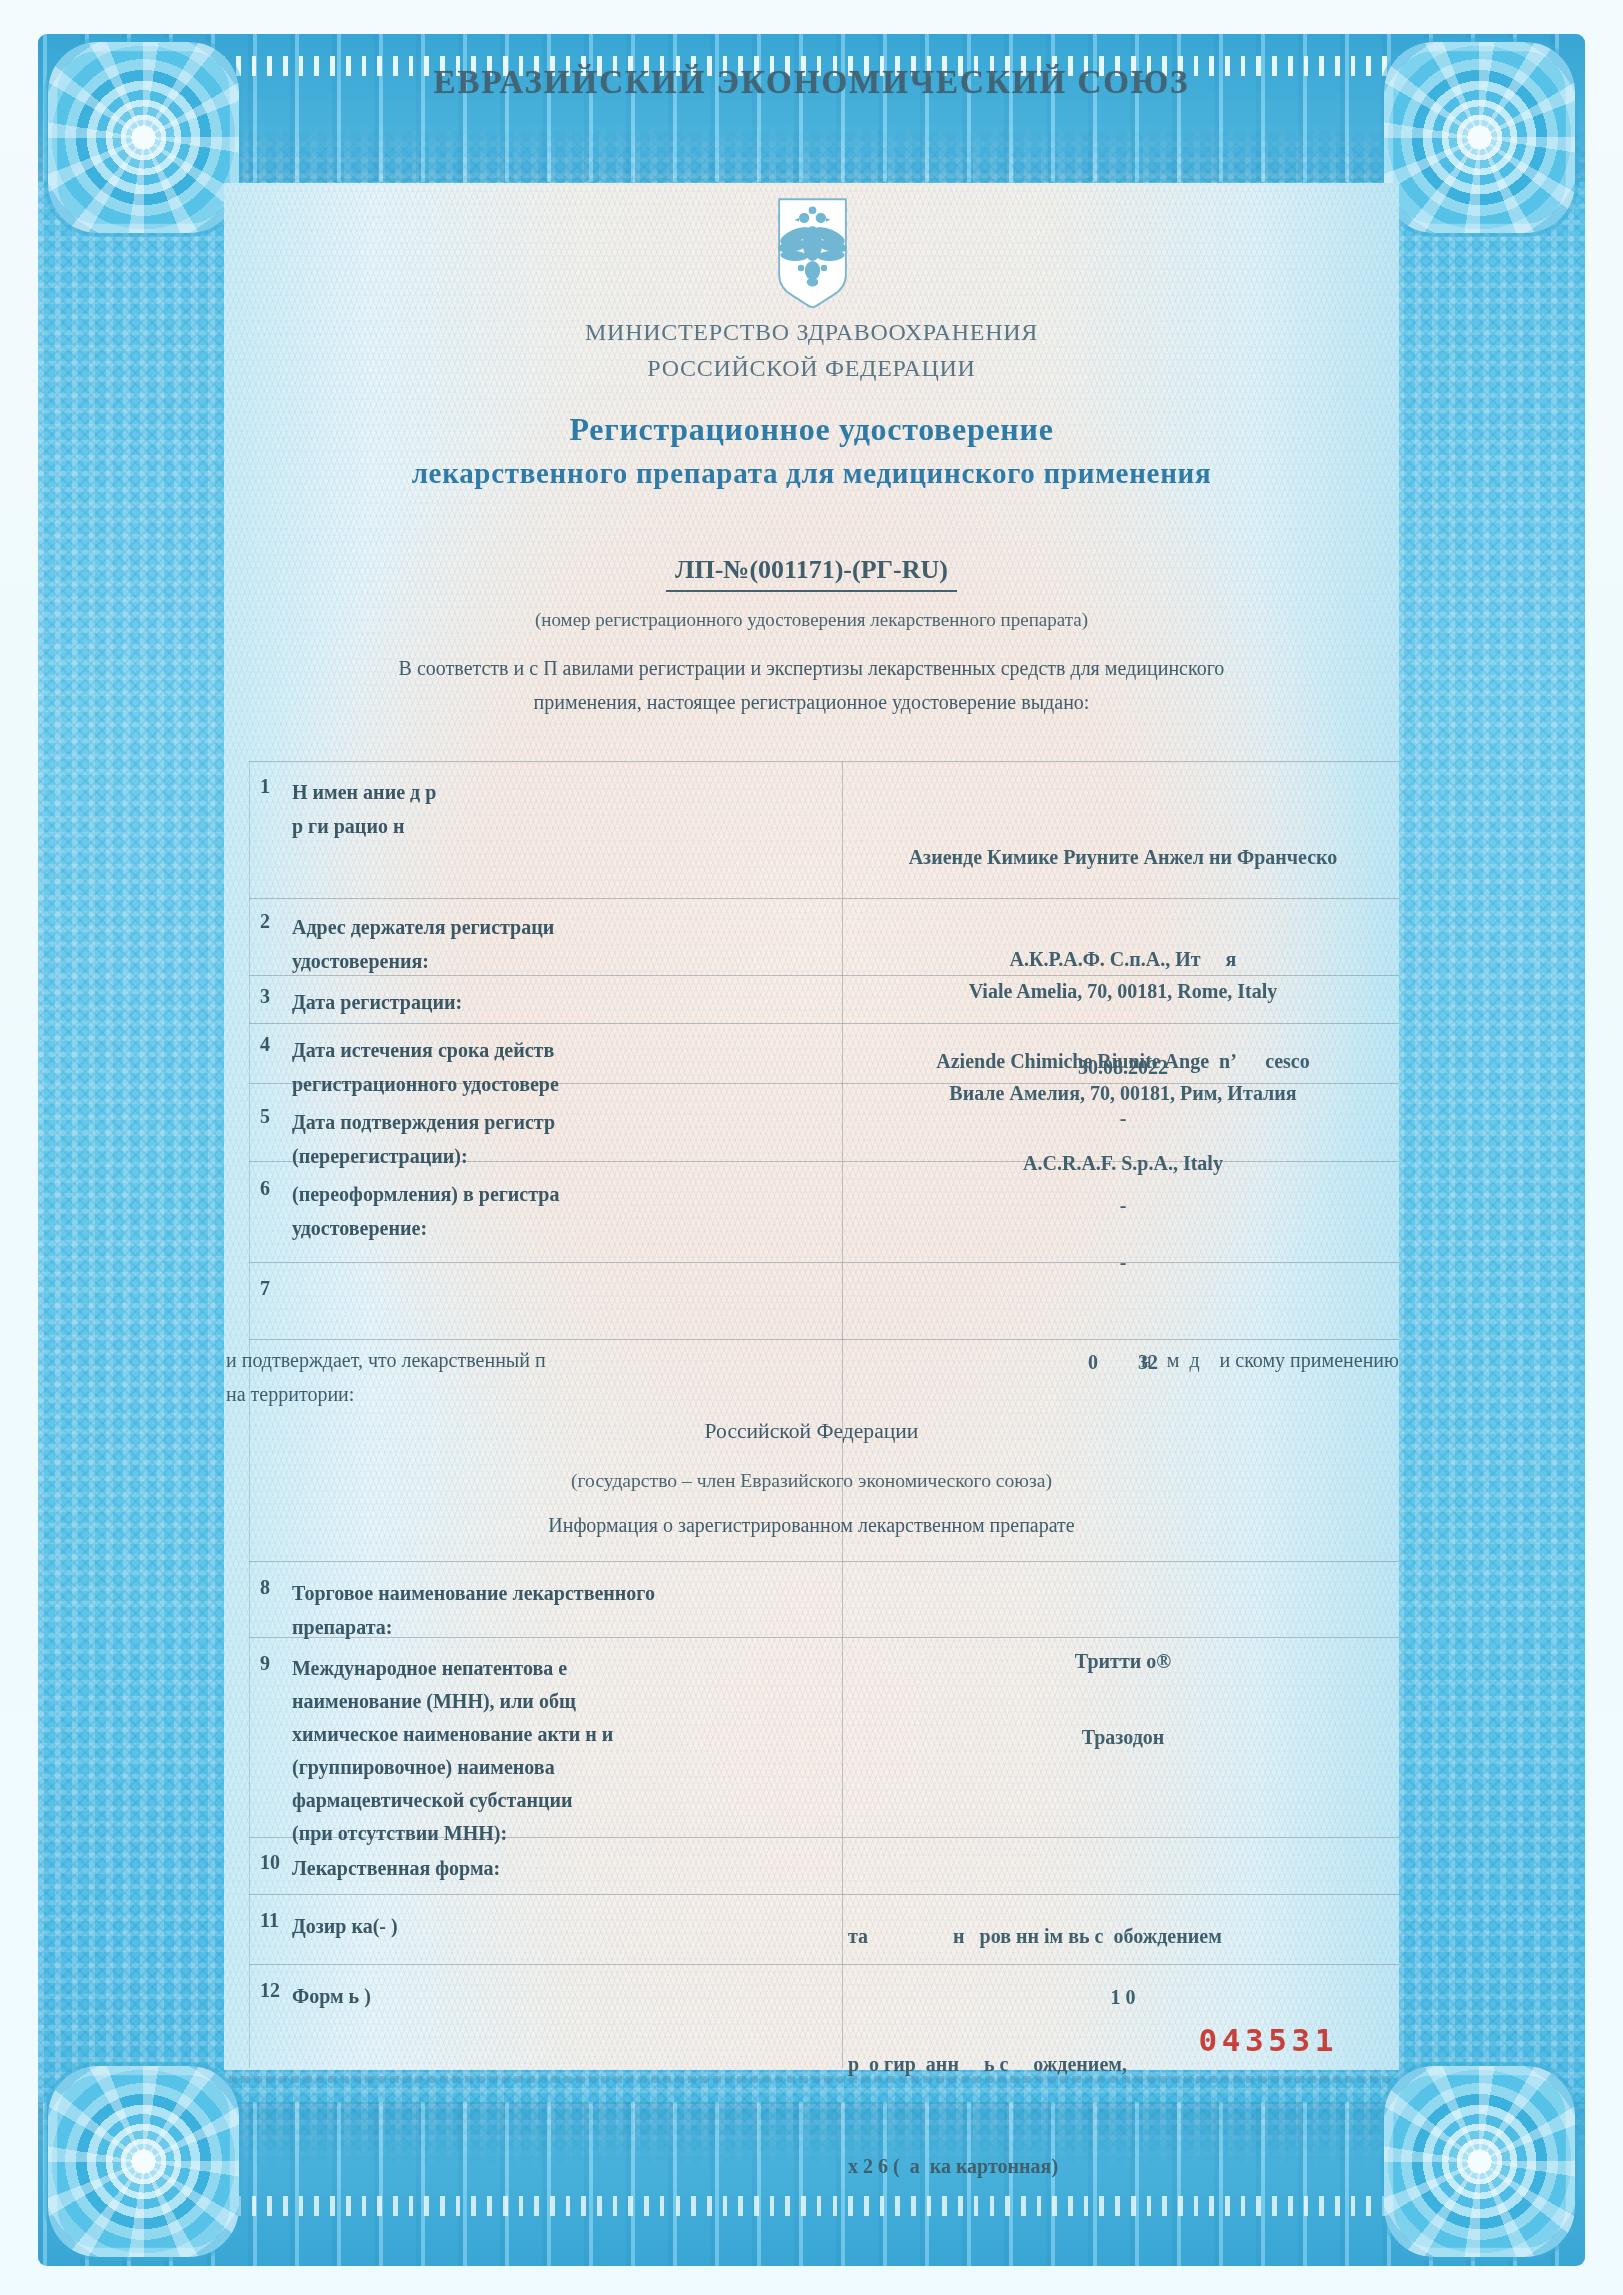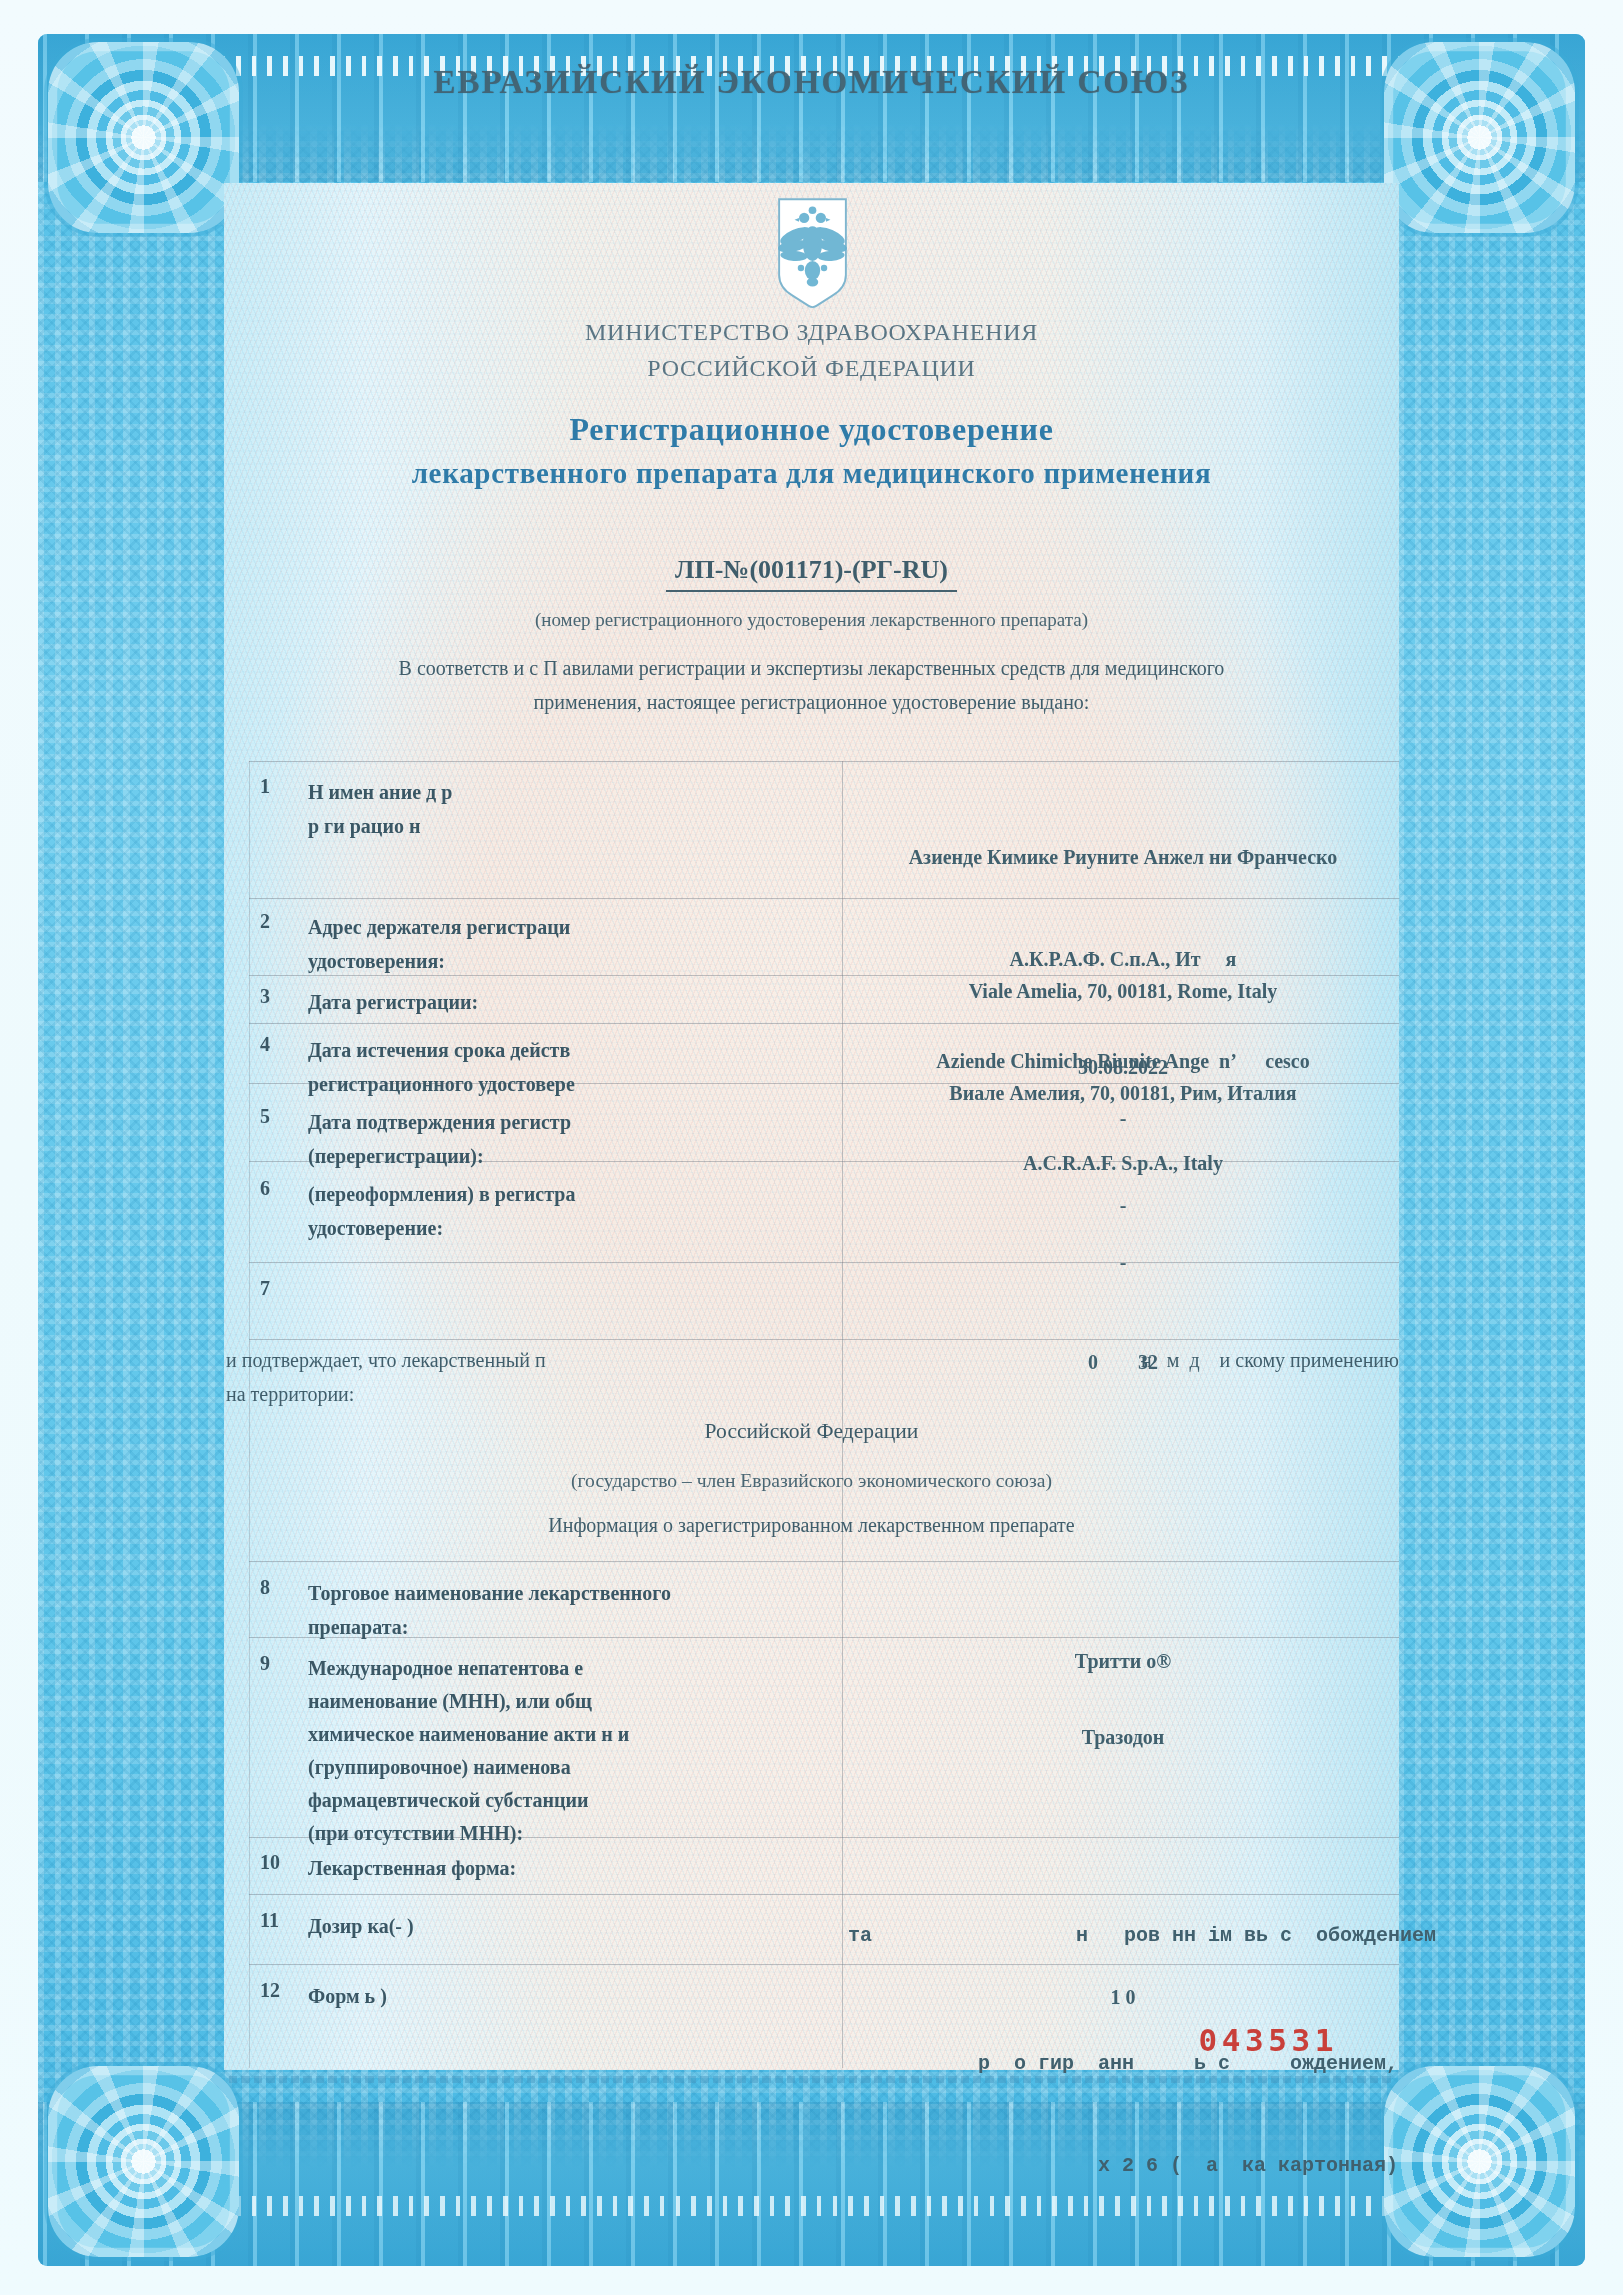--- a/index.html
+++ b/index.html
@@ -79,24 +79,24 @@
   .regnum-wrap{left:224px;width:1175px;top:555px;text-align:center;}
   .regnum{display:inline-block;font-size:26px;font-weight:bold;color:#3f5d6b;
     border-bottom:2.6px solid #46626f;padding:0 9.2px 5.2px;}
   .cap{font-size:19px;color:#4a6673;}
   .body-ln{font-size:20px;color:#3f5d6b;}
   
   .sep{position:absolute;left:249px;width:1150px;height:0;border-top:1.3px solid rgba(110,120,130,.42);}
   .vline{position:absolute;left:842px;top:761px;width:0;height:1307px;border-left:1.3px solid rgba(110,120,130,.40);}
   .lline{position:absolute;left:249px;top:761px;width:0;height:1307px;border-left:0.7px solid rgba(110,120,130,.28);}
   .rownum{position:absolute;left:260px;width:34px;font-size:20px;font-weight:bold;color:#3a5765;}
-  .rowlabel{position:absolute;left:308px;width:530px;font-size:20px;font-weight:bold;color:#3a5765;line-height:34px;}
+  .rowlabel{position:absolute;left:292px;width:530px;font-size:20px;font-weight:bold;color:#3a5765;line-height:34px;}
   .rowval{position:absolute;left:848px;width:550px;font-size:20px;font-weight:bold;color:#40606e;
     text-align:center;line-height:34px;white-space:pre;}
-  .rowval.right{text-align:right;padding-right:0;box-sizing:border-box;font-family:Liberation Mono, monospace;}
+  .rowval.right{text-align:left;padding-right:0;box-sizing:border-box;}
   .serial{font-size:31px;font-weight:bold;color:#c9403a;letter-spacing:4.6px;font-family:"DejaVu Sans Mono", monospace;}
   
   .emblem{position:absolute;left:774px;top:195px;width:77px;height:119px;}
 </style>
 </head>
 <body>
 
 <div class="page">
 
   <div class="frame"></div>

